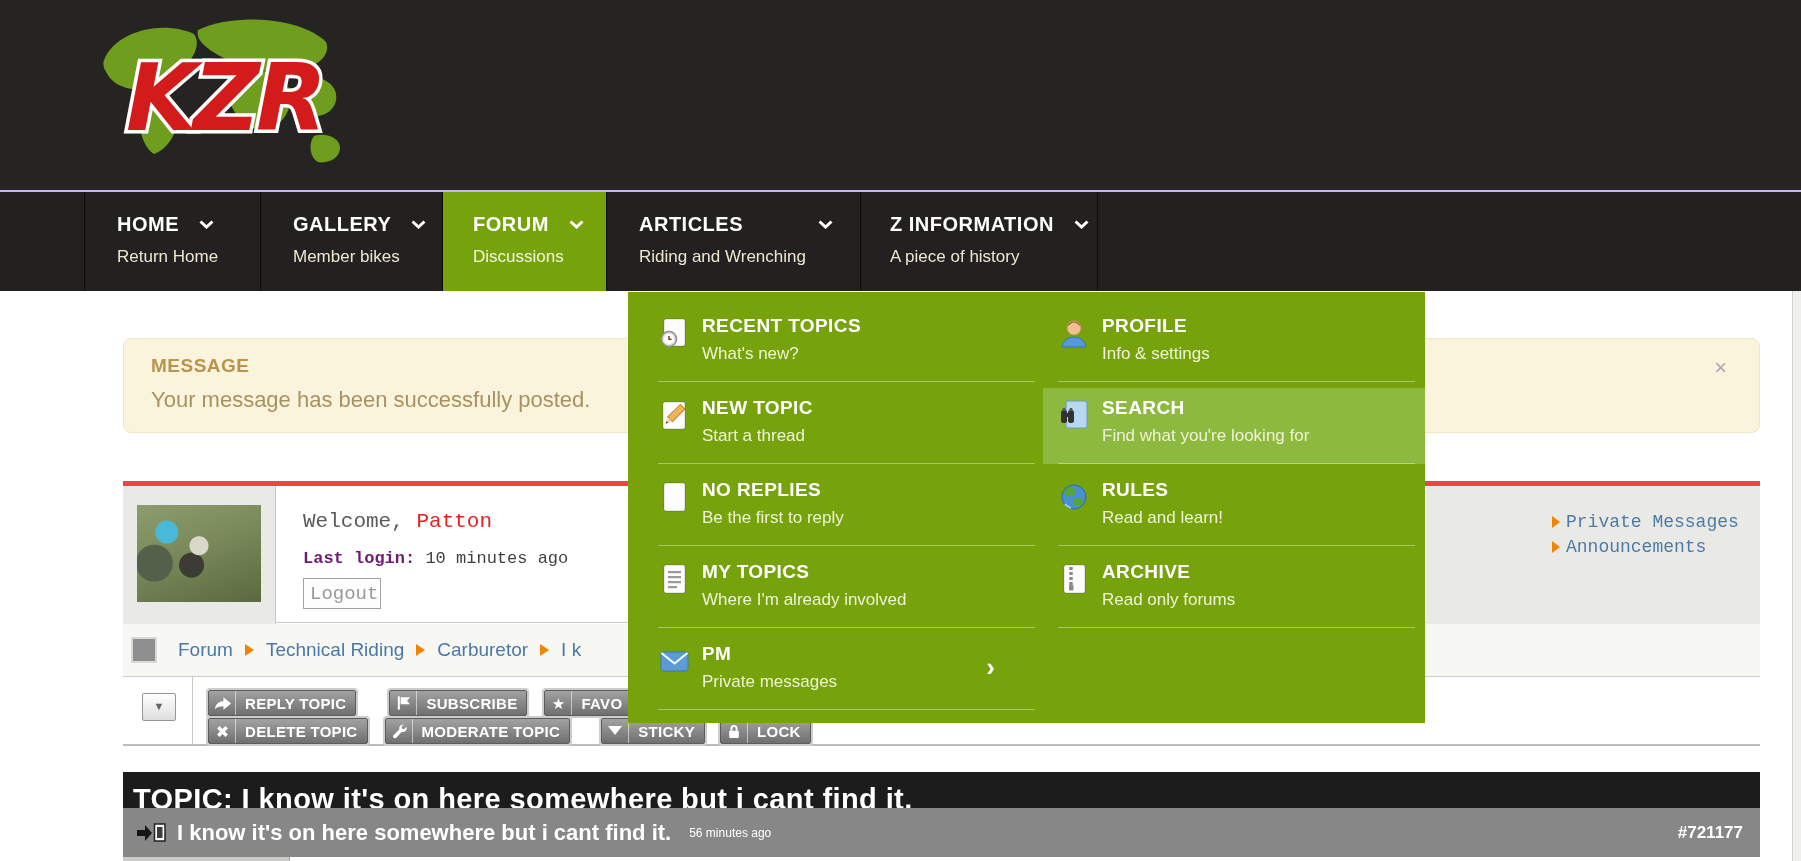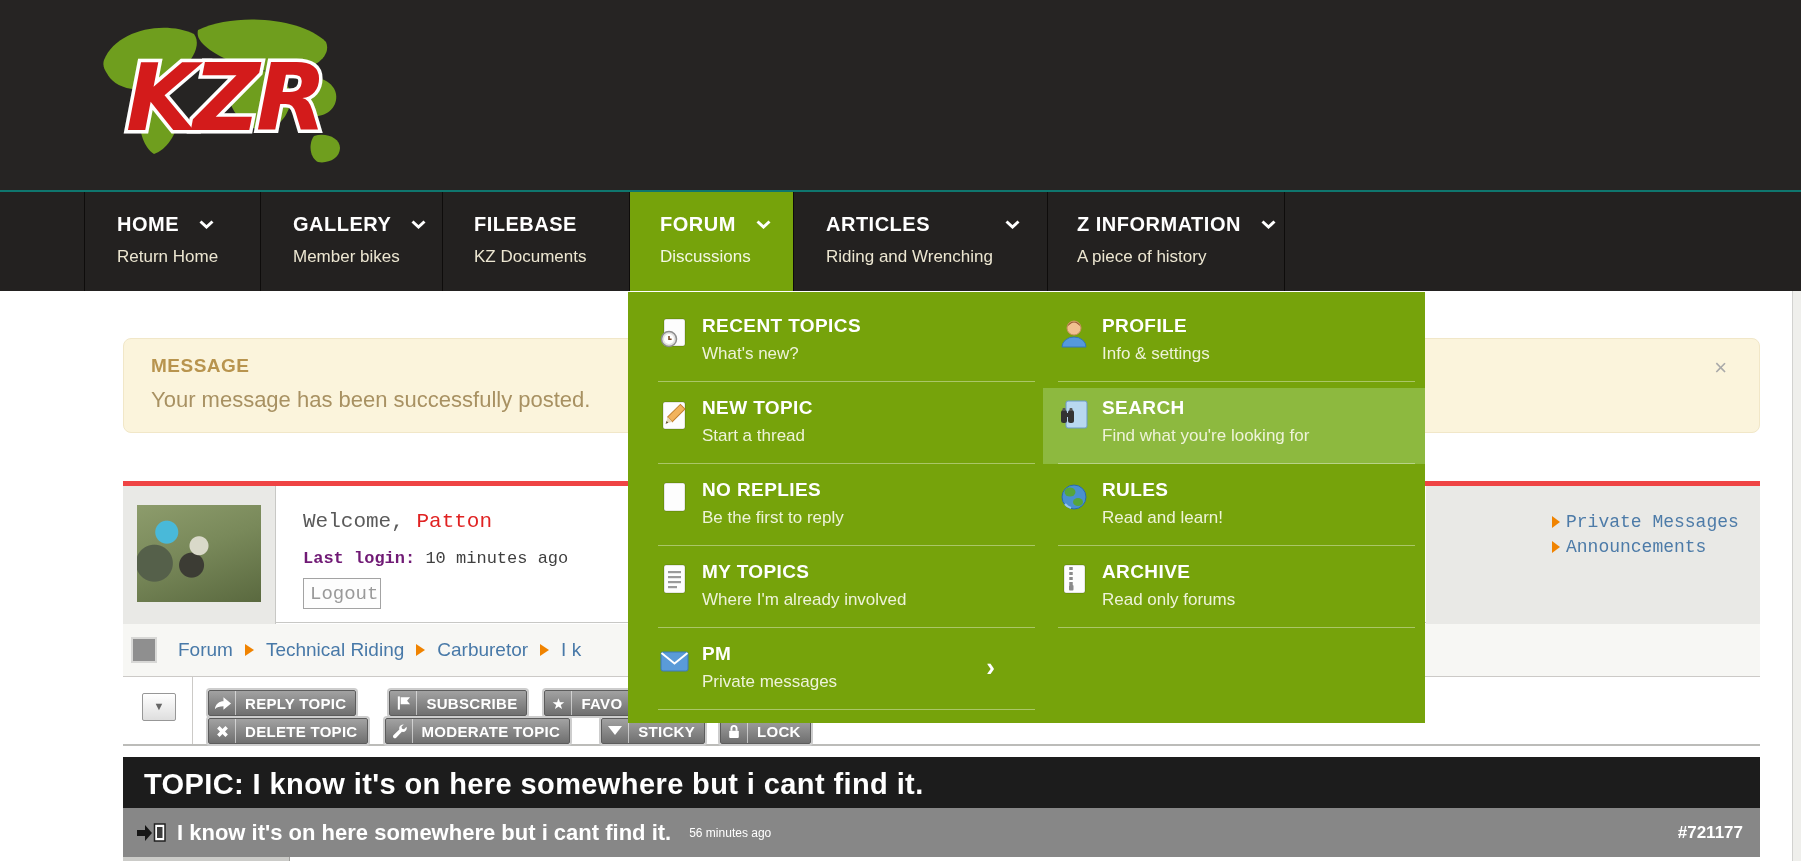--- a/index.html
+++ b/index.html
@@ -3,21 +3,21 @@
 <meta charset="utf-8">
 <style>
   html,body{margin:0;padding:0;}
   body{width:1801px;height:861px;position:relative;overflow:hidden;
        font-family:"Liberation Sans","DejaVu Sans",sans-serif;background:#fff;}
   
   .hdr{position:absolute;left:0;top:0;width:1801px;height:190px;background:#262423;}
   .logo{position:absolute;left:86px;top:8px;width:270px;height:172px;cursor:pointer;}
   
   .nav{position:absolute;left:0;top:190px;width:1801px;height:101px;background:#232120;
-       border-top:2px solid #0f766e;box-sizing:border-box;}
+       border-top:2px solid #c4b5fd;box-sizing:border-box;}
   .nav-row{position:absolute;left:84px;top:0;height:99px;display:flex;}
   .nav-it{box-sizing:border-box;height:99px;border-left:1px solid #0e0c0b;padding-top:21px;}
   .nav-it:last-child{border-right:1px solid #0e0c0b;}
   .nav-it.active{background:#76a30b;}
   .nav-title-row{display:flex;align-items:center;}
   .nav-title{font-size:20px;font-weight:bold;color:#fff;letter-spacing:.5px;}
   .nav-chev{margin-left:20px;display:inline-flex;}
   .nav-sub{font-size:17px;color:#ece6d1;margin-top:11px;}
   .nav-it.active .nav-sub{color:#f3f7e3;}
   .logout{position:absolute;right:23px;top:233px;font-size:18px;font-weight:bold;color:#fff;
@@ -75,22 +75,22 @@
   .trow{position:absolute;left:85px;display:flex;align-items:center;}
   .trow1{top:13px;} .trow2{top:41px;}
   .gbtn{height:24px;display:inline-flex;align-items:center;cursor:pointer;
         background:linear-gradient(#a2a2a2,#6f6f6f);border:1px solid #5c5c5c;border-radius:2px;
         box-shadow:0 0 0 2px #cdcdcd;color:#fff;}
   .gbtn .ic{width:27px;height:24px;display:flex;align-items:center;justify-content:center;
         border-right:1px solid rgba(255,255,255,.55);box-sizing:border-box;}
   .gbtn .lbl{padding:0 9px;font-size:15px;font-weight:bold;letter-spacing:.3px;white-space:nowrap;}
   .star{color:#fff;font-size:15px;line-height:1;}
   
-  .tbar-black{position:absolute;left:123px;top:466px;width:1637px;height:54px;background:#1c1c1c;
-      display:flex;align-items:center;padding-left:21px;box-sizing:border-box;}
+  .tbar-black{position:absolute;left:123px;top:481px;width:1637px;height:54px;background:#1c1c1c;
+      display:flex;align-items:center;padding-left:10px;box-sizing:border-box;}
   .tbar-black span{color:#fff;font-size:29px;font-weight:bold;letter-spacing:.4px;white-space:nowrap;}
   .trow-gray{position:absolute;left:123px;top:517px;width:1637px;height:49px;background:#878787;
       display:flex;align-items:center;padding:0 17px 0 13px;box-sizing:border-box;}
   .tg-title{color:#fff;font-size:22px;font-weight:bold;margin-left:11px;white-space:nowrap;cursor:pointer;}
   .tg-time{color:#ffffff;font-size:12px;margin-left:18px;white-space:nowrap;}
   .tg-id{color:#fff;font-size:17px;font-weight:bold;margin-left:auto;}
   .sliver{position:absolute;left:123px;top:566px;width:1637px;height:4px;background:#fff;}
   .sliver-cell{position:absolute;left:0;top:0;width:166px;height:4px;background:#cbcbc8;
       border-right:1px solid #a0a09d;}
   
@@ -146,26 +146,20 @@
         <span class="nav-title">GALLERY</span>
         <span class="nav-chev">
           <svg width="15" height="9" viewBox="0 0 15 9">
               <path d="M1.5 1.5 L7.5 7 L13.5 1.5" fill="none" stroke="#fff" stroke-width="3"></path>
             </svg>
           </span>
       </div>
       <div class="nav-sub">Member bikes</div>
     </div>
 
-    <div class="nav-it" style="width:187px;padding-left:31px;">
-      <div class="nav-title-row">
-        <span class="nav-title">FILEBASE</span>
-      </div>
-      <div class="nav-sub">KZ Documents</div>
-    </div>
 
     <div class="nav-it active" style="width:164px;padding-left:30px;">
       <div class="nav-title-row">
         <span class="nav-title">FORUM</span>
         <span class="nav-chev">
           <svg width="15" height="9" viewBox="0 0 15 9">
               <path d="M1.5 1.5 L7.5 7 L13.5 1.5" fill="none" stroke="#fff" stroke-width="3"></path>
             </svg>
           </span>
       </div>

